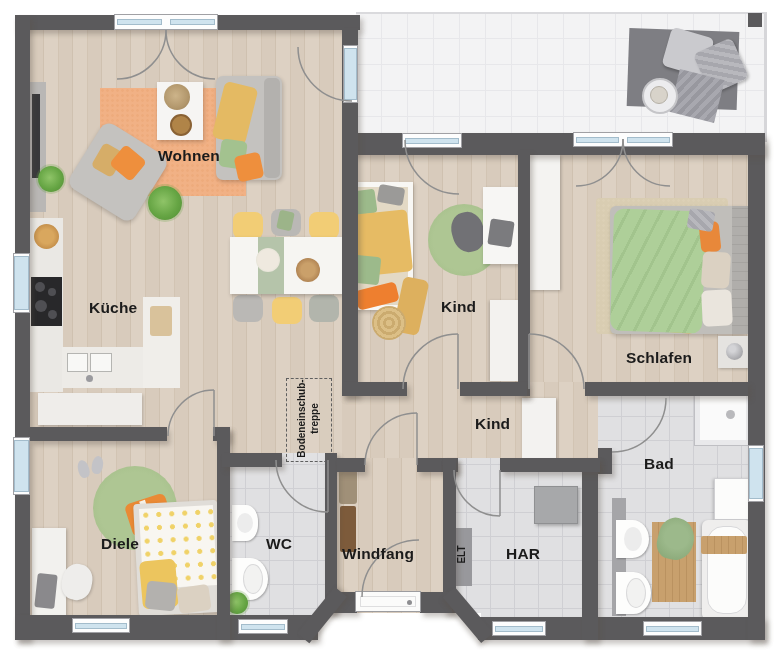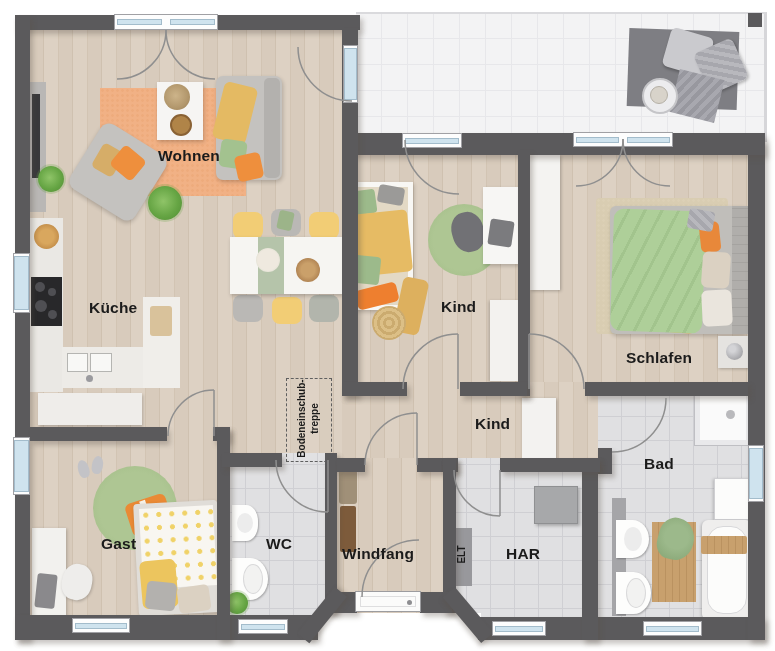--- a/index.html
+++ b/index.html
@@ -292,19 +292,19 @@
       <path d="M 362 597 A 57 57 0 0 1 419 540"></path>
     </g>
   </svg>
 
   <span class="lbl" style="left:158px;top:147px;">Wohnen</span>
   <span class="lbl" style="left:89px;top:299px;">Küche</span>
   <span class="lbl" style="left:441px;top:298px;">Kind</span>
   <span class="lbl" style="left:626px;top:349px;">Schlafen</span>
   <span class="lbl" style="left:475px;top:415px;">Kind</span>
   <span class="lbl" style="left:644px;top:455px;">Bad</span>
-  <span class="lbl" style="left:101px;top:535px;">Gast</span>
+  <span class="lbl" style="left:101px;top:535px;">Diele</span>
   <span class="lbl" style="left:266px;top:535px;">WC</span>
   <span class="lbl" style="left:342px;top:545px;">Windfang</span>
   <span class="lbl-sm rot90" style="left:452px;top:549px;">ELT</span>
   <span class="lbl" style="left:506px;top:545px;">HAR</span>
 
 </div>
 
 </body></html>

